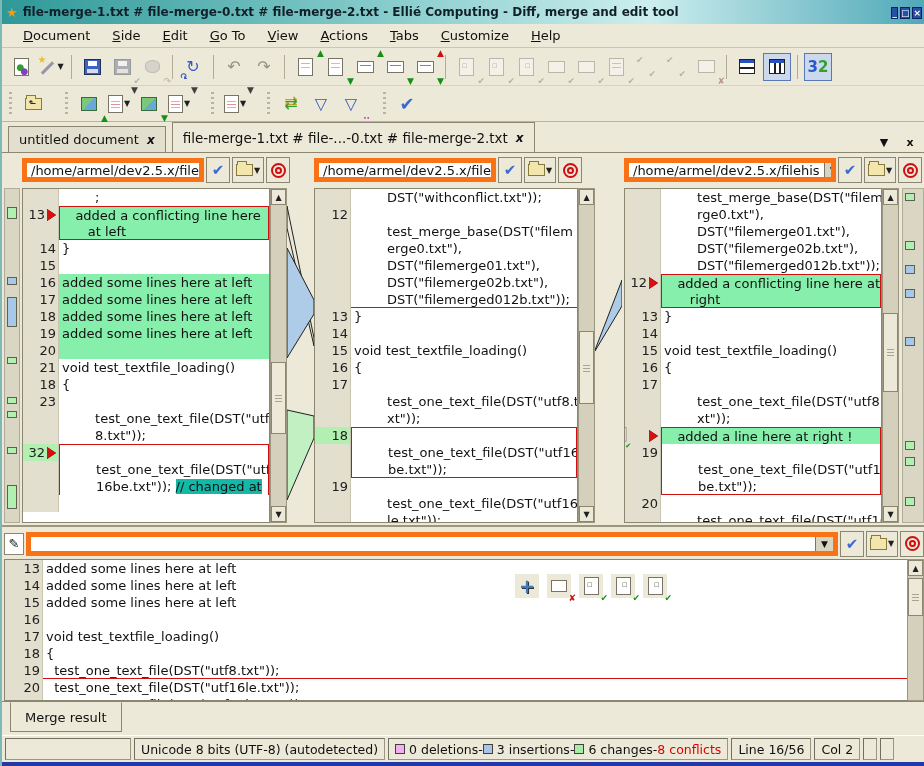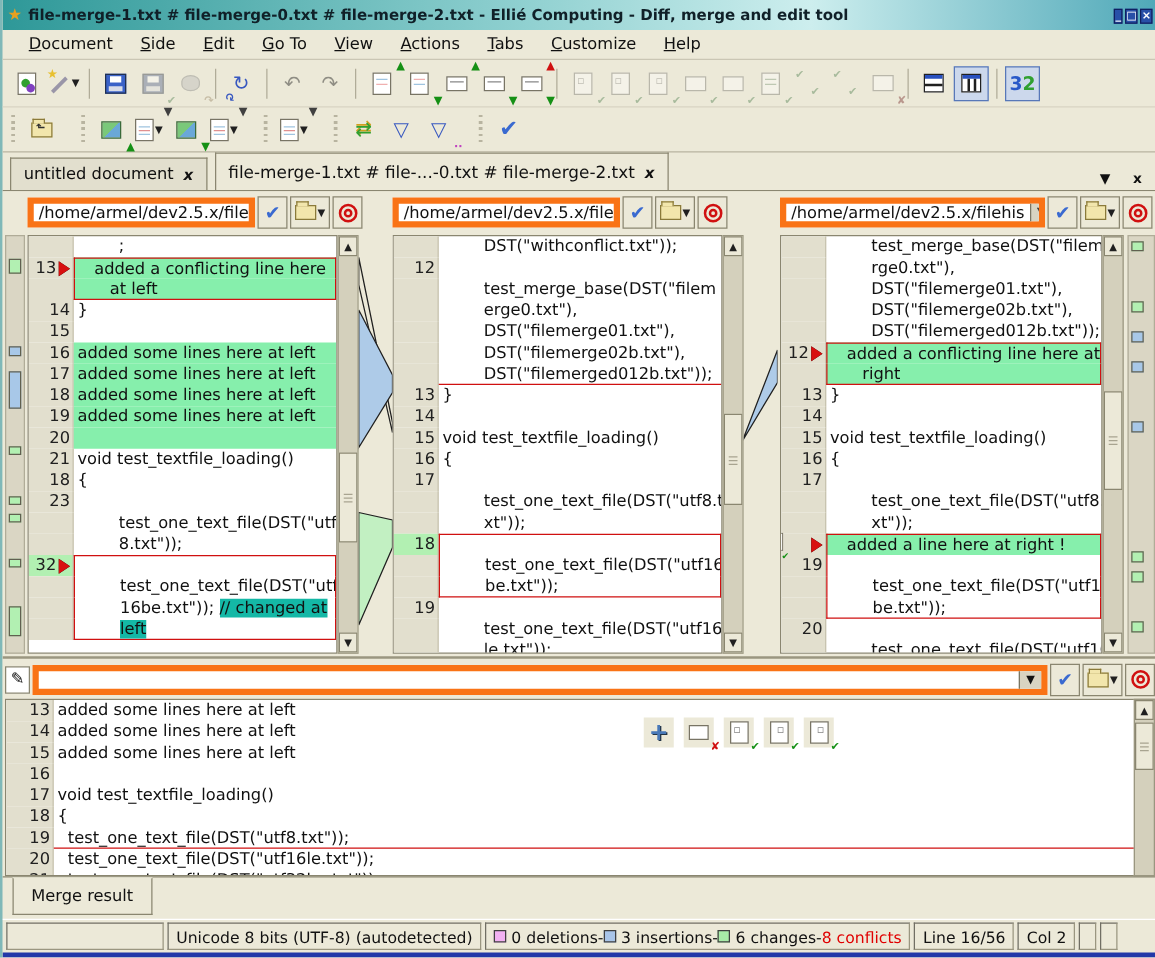--- a/index.html
+++ b/index.html
@@ -458,21 +458,21 @@
       <div class="row wblue"><span class="gut"><span class="num">19</span></span><span class="txt">added some lines here at left</span></div>
       <div class="row wblue"><span class="gut"><span class="num">20</span></span><span class="txt"></span></div>
       <div class="row"><span class="gut"><span class="num">21</span></span><span class="txt">void test_textfile_loading()</span></div>
       <div class="row"><span class="gut"><span class="num">18</span></span><span class="txt">{</span></div>
       <div class="row"><span class="gut"><span class="num">23</span></span><span class="txt"></span></div>
       <div class="row"><span class="gut"><span class="num"></span></span><span class="txt">        test_one_text_file(DST("utf</span></div>
       <div class="row"><span class="gut"><span class="num"></span></span><span class="txt">        8.txt"));</span></div>
       <div class="row bx bxt"><span class="gut gn"><span class="num">32</span><span class="arr"></span></span><span class="txt"></span></div>
       <div class="row bx"><span class="gut"><span class="num"></span></span><span class="txt">        test_one_text_file(DST("utf</span></div>
       <div class="row bx"><span class="gut"><span class="num"></span></span><span class="txt">        16be.txt")); <span class="hl">// changed at</span></span></div>
-      <div class="row bx bxb"><span class="gut"><span class="num"></span></span><span class="txt">        <span class="hl">left</span></span></div>
+      <div class="row bx bxb"><span class="gut"><span class="num"></span></span></div>
     </div>
   <div class="abs pane" id="pane1" style="left:312px;width:264px">
       <div class="row"><span class="gut"><span class="num"></span></span><span class="txt">        DST("withconflict.txt"));</span></div>
       <div class="row"><span class="gut"><span class="num">12</span></span><span class="txt"></span></div>
       <div class="row"><span class="gut"><span class="num"></span></span><span class="txt">        test_merge_base(DST("filem</span></div>
       <div class="row"><span class="gut"><span class="num"></span></span><span class="txt">        erge0.txt"),</span></div>
       <div class="row"><span class="gut"><span class="num"></span></span><span class="txt">        DST("filemerge01.txt"),</span></div>
       <div class="row"><span class="gut"><span class="num"></span></span><span class="txt">        DST("filemerge02b.txt"),</span></div>
       <div class="row rul"><span class="gut"><span class="num"></span></span><span class="txt">        DST("filemerged012b.txt"));</span></div>
       <div class="row"><span class="gut"><span class="num">13</span></span><span class="txt">}</span></div>

